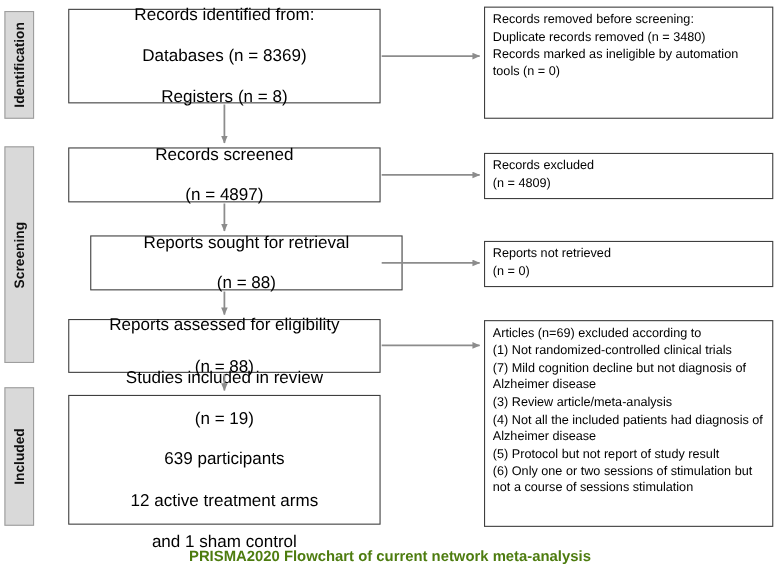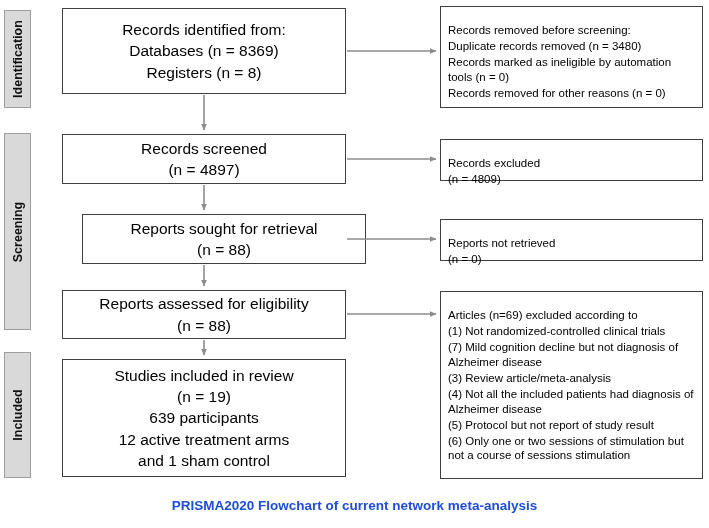--- a/index.html
+++ b/index.html
@@ -26,28 +26,29 @@
   .main-box {
     display: flex;
     flex-direction: column;
     justify-content: center;
     align-items: center;
     text-align: center;
     font-size: 15.5px;
     line-height: 1.38;
     color: #000000;
     padding: 4px 8px;
+    gap: 16px;
   }
   .side-box {
     display: block;
     text-align: left;
     font-size: 11.5px;
     line-height: 1.3;
     color: #000000;
-    padding: 16px 7px;
+    padding: 4px 7px;
   }
   .side-box .s-line { margin: 0 0 1px 0; }
   .stage {
     position: absolute;
     background: #d9d9d9;
     border: 1px solid #9e9e9e;
   }
   .stage .stage-label {
     position: absolute;
     top: 50%;
@@ -59,21 +60,21 @@
     color: #111111;
   }
   .caption {
     position: absolute;
     left: 0;
     top: 498px;
     width: 709px;
     text-align: center;
     font-weight: bold;
     font-size: 13.5px;
-    color: #1d4ed8;
+    color: #4d7c0f;
   }
 </style>
 </head>
 <body>
 
 <div class="canvas">
 
   <div class="stage" style="left:4px; top:10px; width:27px; height:98px;">
     <span class="stage-label">Identification</span>
   </div>
@@ -110,21 +111,20 @@
     <div>(n = 19)</div>
     <div>639 participants</div>
     <div>12 active treatment arms</div>
     <div>and 1 sham control</div>
   </div>
 
   <div class="box side-box" style="left:440px; top:6px; width:263px; height:102px;">
     <div class="s-line">Records removed before screening:</div>
     <div class="s-line">Duplicate records removed  (n = 3480)</div>
     <div class="s-line">Records marked as ineligible by automation tools (n = 0)</div>
-    <div class="s-line">Records removed for other reasons (n = 0)</div>
   </div>
 
   <div class="box side-box" style="left:440px; top:139px; width:263px; height:42px;">
     <div class="s-line">Records excluded</div>
     <div class="s-line">(n = 4809)</div>
   </div>
 
   <div class="box side-box" style="left:440px; top:219px; width:263px; height:42px;">
     <div class="s-line">Reports not retrieved</div>
     <div class="s-line">(n = 0)</div>

